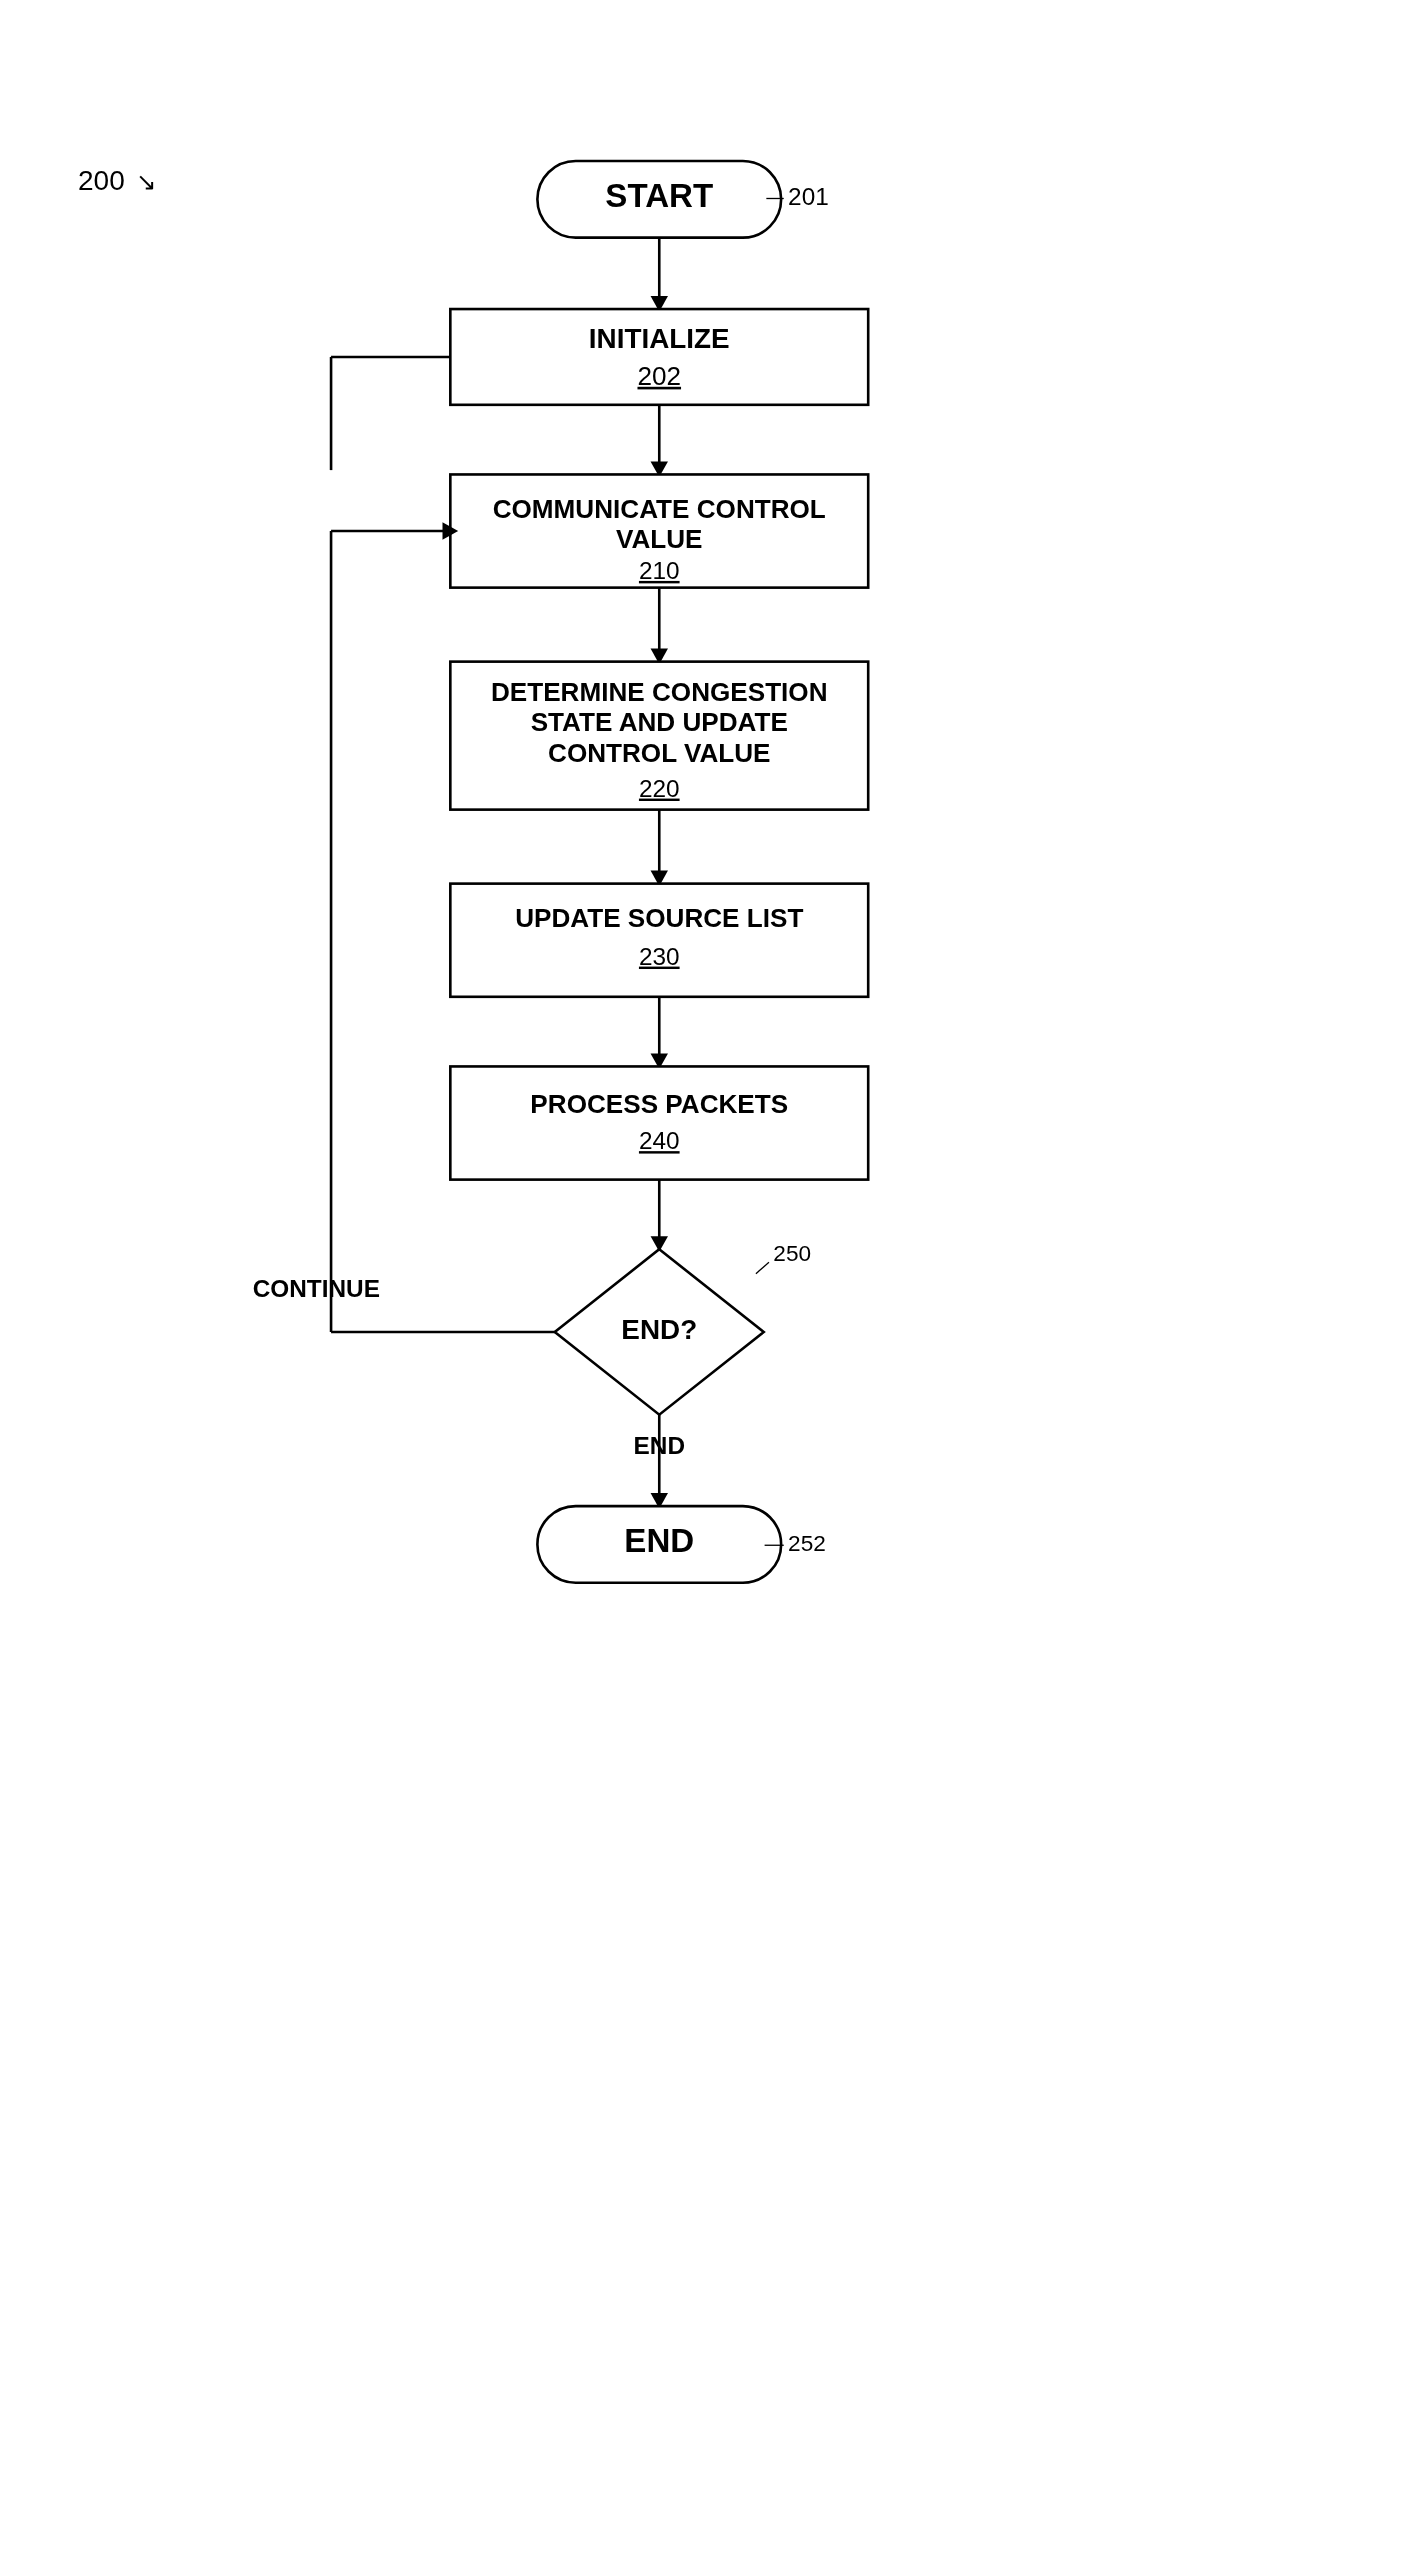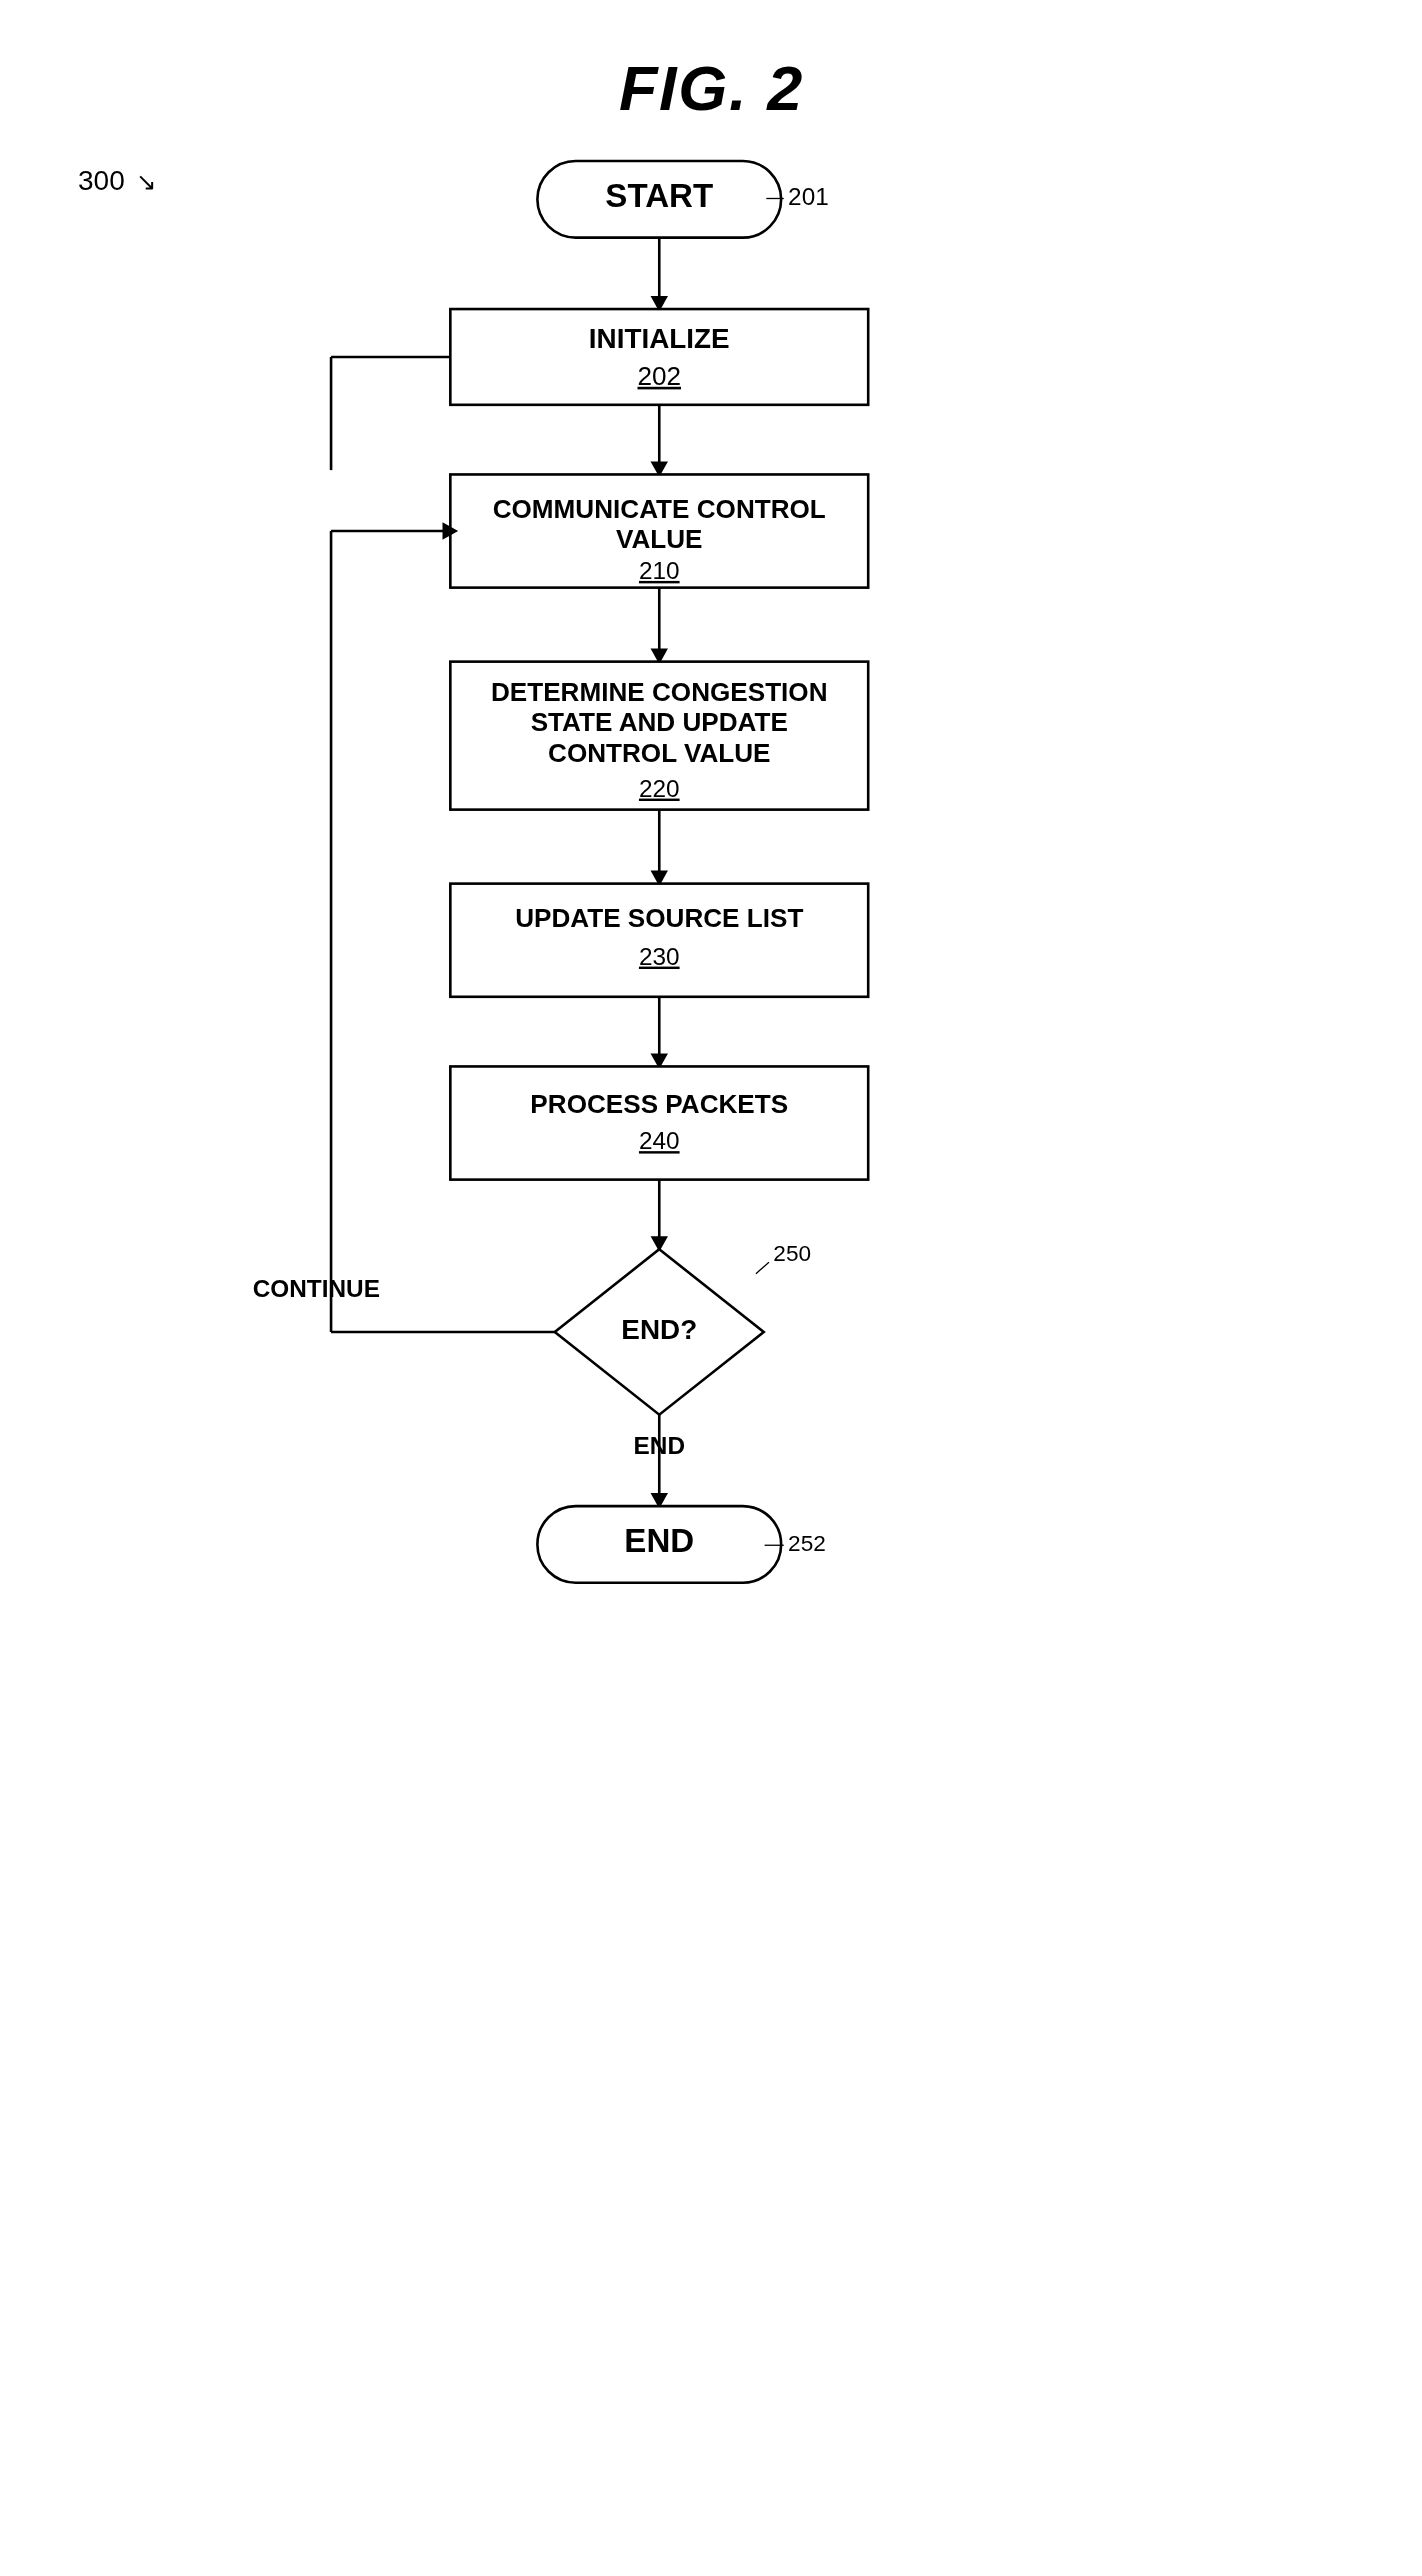--- a/index.html
+++ b/index.html
@@ -47,24 +47,23 @@
       width: 1423px;
       height: 2576px;
       pointer-events: none;
     }
   </style>
 </head>
 <body>
 
 <div class="page-container">
 
-  <div class="fig-title">FIG. 2</div>
 
   <div class="diagram-label-200">
-    <span>300</span>
+    <span>200</span>
     <span style="font-size:24.4px; display:inline-block; margin-left:3.5px;">↘</span>
   </div>
 
   <svg class="outer-loop-svg" xmlns="http://www.w3.org/2000/svg" viewBox="0 0 1634 2959" width="1423" height="2576">
 
     <rect x="617" y="185" width="280" height="88" rx="44" ry="44" fill="white" stroke="black" stroke-width="3"></rect>
     <text x="757" y="238" text-anchor="middle" font-size="38" font-weight="bold" font-family="Arial">START</text>
 
     <text x="905" y="235" font-size="28" font-family="Arial">201</text>
     <line x1="900" y1="228" x2="880" y2="228" stroke="black" stroke-width="1.5"></line>

